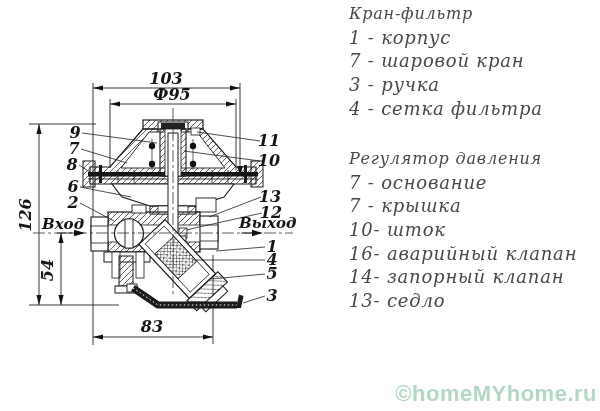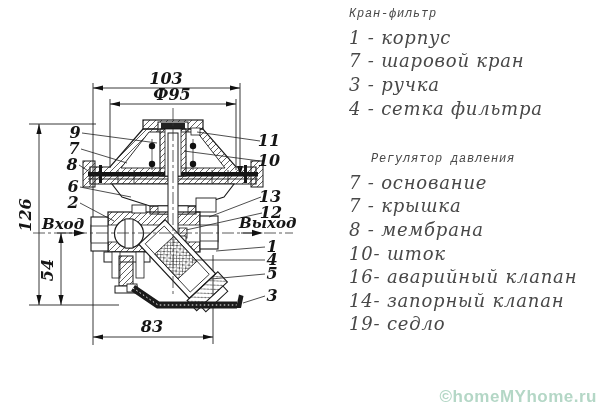--- a/index.html
+++ b/index.html
@@ -8,27 +8,27 @@
     background:#fff; overflow:hidden;
     font-family:"DejaVu Serif", serif;
   }
   
   .legend {
     position:absolute; left:349px; top:2px; width:250px;
     font-style:italic; font-size:18px; letter-spacing:0.8px;
     color:#484848; white-space:nowrap;
   }
   .legend .row { height:23.6px; display:flex; align-items:center; }
-  .legend .sect2 { margin-top:27px;margin-left:22px; }
-  .legend .title { font-size:12px;font-family:Liberation Mono, monospace; }
+  .legend .sect2 { margin-top:27px; }
+  .legend .title { font-size:16px; }
   
   .watermark {
     position:absolute; right:3px; bottom:4px;
     font-family:"Liberation Sans", sans-serif;
-    font-weight:bold; font-size:17px; letter-spacing:0.5px;
+    font-weight:bold; font-size:22px; letter-spacing:0.5px;
     color:#b4d7c6;
   }
   
   svg { position:absolute; left:0; top:0; }
   .ln   { stroke:#1b1b1b; fill:none; }
   .dimln{ stroke:#222; stroke-width:0.9; fill:none; }
   .ctr  { stroke:#333; stroke-width:0.8; fill:none; stroke-dasharray:12 3 3 3; }
   .dim-text {
     font-family:"DejaVu Serif", serif; font-style:italic; font-weight:bold;
     font-size:16px; fill:#151515;
@@ -236,22 +236,21 @@
 
   <div class="legend">
     <div class="row title">Кран-фильтр</div>
     <div class="row">1 - корпус</div>
     <div class="row">7 - шаровой кран</div>
     <div class="row">3 - ручка</div>
     <div class="row">4 - сетка фильтра</div>
     <div class="row title sect2">Регулятор давления</div>
     <div class="row">7 - основание</div>
     <div class="row">7 - крышка</div>
-    <div class="row">8 - мембрана</div>
     <div class="row">10- шток</div>
     <div class="row">16- аварийный клапан</div>
     <div class="row">14- запорный клапан</div>
-    <div class="row">19- седло</div>
+    <div class="row">13- седло</div>
   </div>
 
   <div class="watermark">©homeMYhome.ru</div>
 
 </div>
 
 </body></html>

